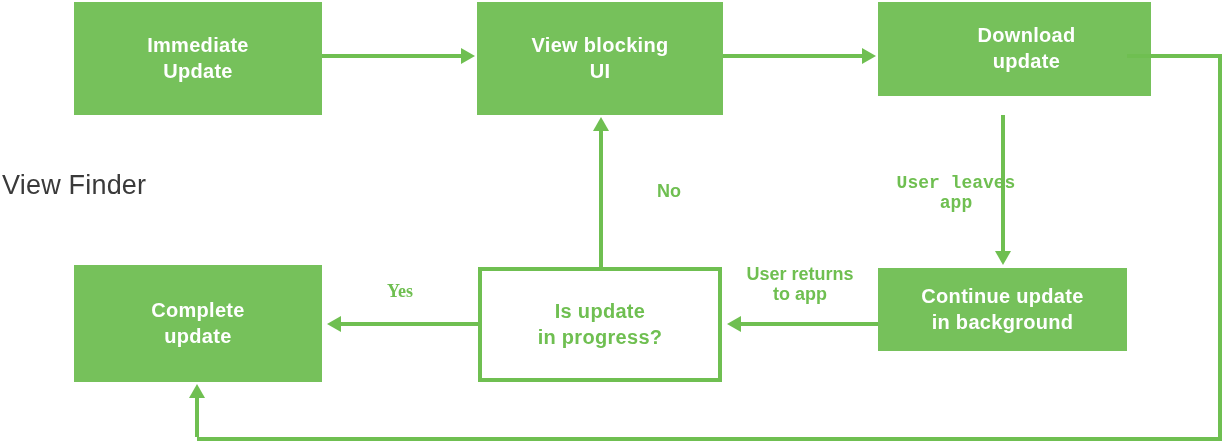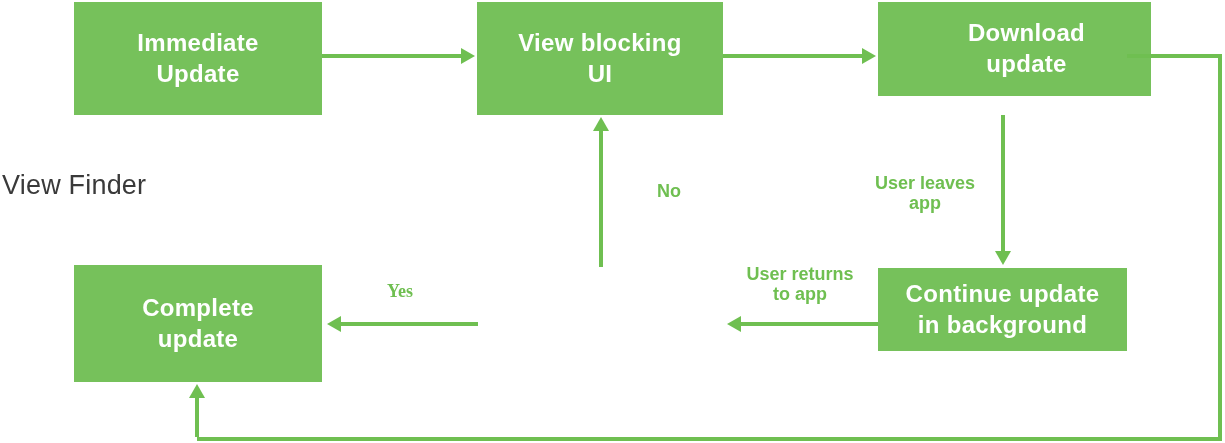--- a/index.html
+++ b/index.html
@@ -10,21 +10,21 @@
     font-family:"Liberation Sans", sans-serif;
     overflow:hidden;
   }
   .node{
     position:absolute;
     background:#76c15b;
     color:#ffffff;
     display:flex;align-items:center;justify-content:center;
     text-align:center;
     white-space:pre-line;
-    font-size:24px;font-weight:700;line-height:1.28;
+    font-size:20px;font-weight:700;line-height:1.28;
     letter-spacing:0.3px;
   }
   .node--outline{
     background:transparent;
     border:4px solid #6fbf51;
     color:#6fbf51;
     box-sizing:border-box;
   }
   .hline,.vline{position:absolute;background:#6fbf51;}
   .hline{height:4px;}
@@ -58,38 +58,40 @@
 
   <div class="node" style="left:74px;top:2px;width:248px;height:113px;">Immediate
 Update</div>
   <div class="node" style="left:477px;top:2px;width:246px;height:113px;">View blocking
 UI</div>
   <div class="node" style="left:878px;top:2px;width:249px;height:94px;padding-left:24px;">Download
 update</div>
 
   <div class="node" style="left:74px;top:265px;width:248px;height:117px;">Complete
 update</div>
+  <div class="node node--outline" style="left:478px;top:267px;width:244px;height:115px;">Is update
+in progress?</div>
   <div class="node" style="left:878px;top:268px;width:249px;height:83px;">Continue update
 in background</div>
 
   <div class="hline" style="left:322px;top:54px;width:139px;"></div>
   <div class="head head--right" style="left:461px;top:48px;"></div>
 
   <div class="hline" style="left:723px;top:54px;width:139px;"></div>
   <div class="head head--right" style="left:862px;top:48px;"></div>
 
   <div class="hline" style="left:1127px;top:54px;width:94px;"></div>
   <div class="vline" style="left:1218px;top:54px;height:385px;"></div>
   <div class="hline" style="left:197px;top:437px;width:1025px;"></div>
   <div class="vline" style="left:195px;top:398px;height:39px;"></div>
   <div class="head head--up" style="left:189px;top:384px;"></div>
 
   <div class="vline" style="left:1001px;top:115px;height:136px;"></div>
   <div class="head head--down" style="left:995px;top:251px;"></div>
-  <div class="edge-label" style="left:925px;top:193px;">User leaves
+  <div class="edge-label" style="left:956px;top:193px;font-family:Liberation Mono, monospace;">User leaves
 app</div>
 
   <div class="hline" style="left:741px;top:322px;width:137px;"></div>
   <div class="head head--left" style="left:727px;top:316px;"></div>
   <div class="edge-label" style="left:800px;top:284px;">User returns
 to app</div>
 
   <div class="vline" style="left:599px;top:131px;height:136px;"></div>
   <div class="head head--up" style="left:593px;top:117px;"></div>
   <div class="edge-label" style="left:634px;top:191px;margin-left:35px;">No</div>

